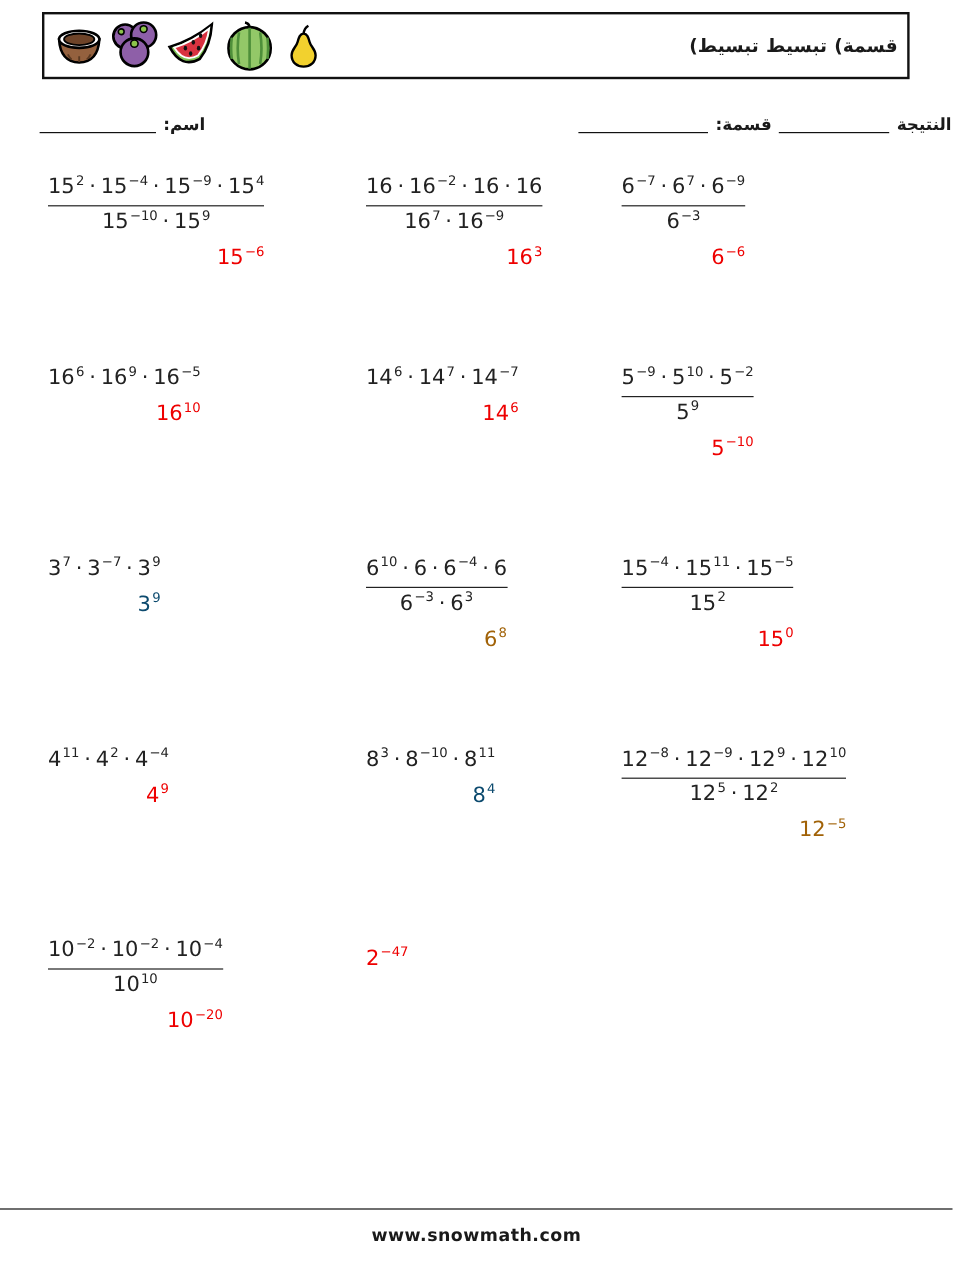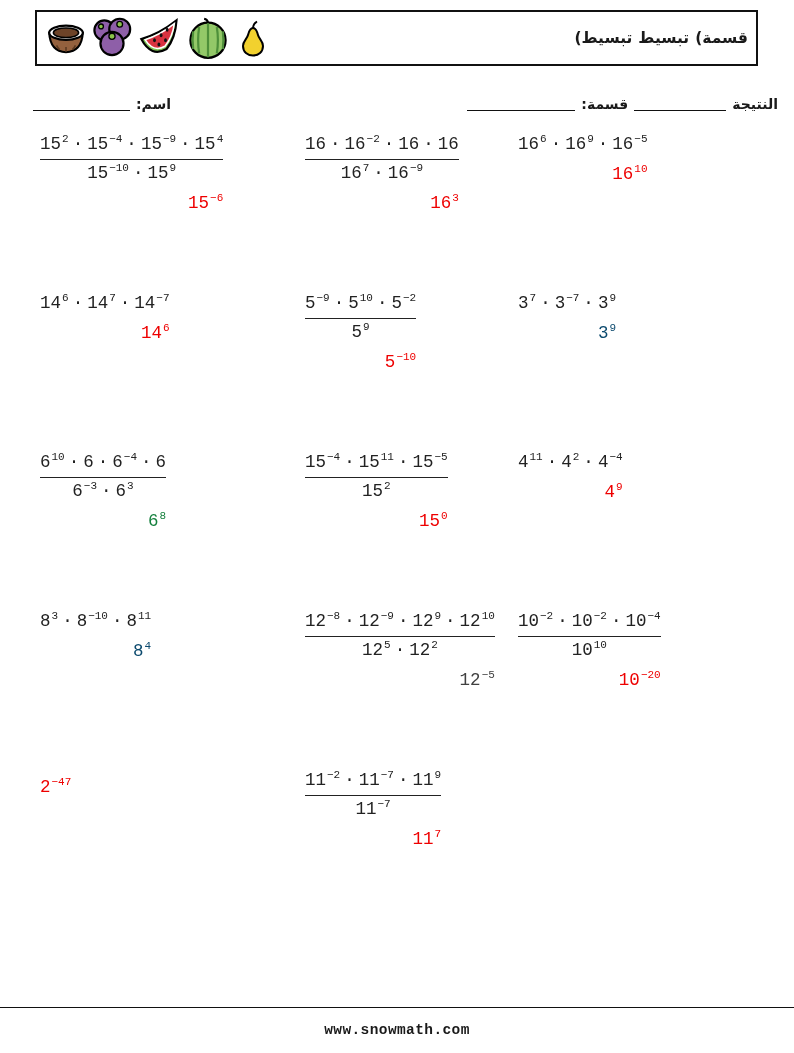--- a/index.html
+++ b/index.html
@@ -15,53 +15,53 @@
   }
   .fruits{display:flex;align-items:center;gap:3px;}
   .fruits svg{display:block;}
   .title{
     margin-left:auto;display:flex;gap:6px;direction:ltr;
     font-weight:bold;font-size:15.5px;color:#1a1a1a;white-space:nowrap;
   }
   .title span{display:inline-block;}
   
   .meta-row{
-    position:absolute;left:33px;right:16px;top:90px;height:22px;
+    position:absolute;left:33px;right:1px;top:90px;height:22px;
     display:flex;justify-content:space-between;align-items:flex-end;
     font-size:14px;font-weight:bold;color:#1a1a1a;
   }
   .name-group,.dr-group{display:flex;align-items:flex-end;gap:6px;}
   .blank{display:inline-block;border-bottom:1.5px solid #111;height:13px;margin-bottom:1px;}
   .name-blank{width:97px;}
   .date-blank{width:108px;}
   .result-blank{width:92px;}
   .label{unicode-bidi:isolate;}
   
   .grid{
-    position:absolute;left:40px;top:133px;
+    position:absolute;left:40px;top:145px;
     display:grid;grid-template-columns:265px 213px 260px;grid-auto-rows:159px;
-    font-size:17.5px;color:#222;font-family:Liberation Mono, monospace;
+    font-size:17.5px;color:#222;
   }
   .problem{width:max-content;}
   .nline{white-space:nowrap;line-height:1.3;}
   .nline sup,.answer sup{
     font-size:11px;position:relative;top:-7px;margin-left:1px;vertical-align:baseline;line-height:0;
   }
   .dot{padding:0 4px;}
   .frac{display:inline-block;}
   .frac .bar{border-top:1.6px solid #222;height:0;margin:3px 0 2px 0;}
   .frac .den{text-align:center;}
   .answer{
     text-align:right;margin-top:8px;font-size:17.5px;white-space:nowrap;
   }
   
   .footer-line{position:absolute;left:0;right:0;top:1007px;border-top:1.7px solid #111;}
   .footer-text{
     position:absolute;left:0;width:100%;top:1022px;text-align:center;
-    font-size:14.5px;font-weight:bold;color:#1a1a1a;letter-spacing:.4px;font-family:Liberation Mono, monospace;
+    font-size:14.5px;font-weight:bold;color:#1a1a1a;letter-spacing:.4px;
   }
 </style>
 </head>
 <body>
 
 <div class="page">
 
   <div class="header-box">
     <div class="fruits">
 
@@ -132,20 +132,28 @@
       15<sup>−6</sup>
     </div></div>
       <div class="problem"><div class="frac">
          <div class="nline num"><span class="term">16</span><span class="dot">·</span><span class="term">16<sup>−2</sup></span><span class="dot">·</span><span class="term">16</span><span class="dot">·</span><span class="term">16</span></div>
          <div class="bar"></div>
          <div class="nline den"><span class="term">16<sup>7</sup></span><span class="dot">·</span><span class="term">16<sup>−9</sup></span></div>
        </div>
     <div class="answer" style="color:#ee0000">
       16<sup>3</sup>
     </div></div>
+      <div class="problem"><div class="frac">
+         <div class="nline num"><span class="term">6<sup>−7</sup></span><span class="dot">·</span><span class="term">6<sup>7</sup></span><span class="dot">·</span><span class="term">6<sup>−9</sup></span></div>
+         <div class="bar"></div>
+         <div class="nline den"><span class="term">6<sup>−3</sup></span></div>
+       </div>
+    <div class="answer" style="color:#ee0000">
+      6<sup>−6</sup>
+    </div></div>
       <div class="problem">
         <div class="nline"><span class="term">16<sup>6</sup></span><span class="dot">·</span><span class="term">16<sup>9</sup></span><span class="dot">·</span><span class="term">16<sup>−5</sup></span></div>
     <div class="answer" style="color:#ee0000">
       16<sup>10</sup>
     </div>
       </div>
       <div class="problem">
         <div class="nline"><span class="term">14<sup>6</sup></span><span class="dot">·</span><span class="term">14<sup>7</sup></span><span class="dot">·</span><span class="term">14<sup>−7</sup></span></div>
     <div class="answer" style="color:#ee0000">
       14<sup>6</sup>
@@ -163,21 +171,21 @@
         <div class="nline"><span class="term">3<sup>7</sup></span><span class="dot">·</span><span class="term">3<sup>−7</sup></span><span class="dot">·</span><span class="term">3<sup>9</sup></span></div>
     <div class="answer" style="color:#0c4a6e">
       3<sup>9</sup>
     </div>
       </div>
       <div class="problem"><div class="frac">
          <div class="nline num"><span class="term">6<sup>10</sup></span><span class="dot">·</span><span class="term">6</span><span class="dot">·</span><span class="term">6<sup>−4</sup></span><span class="dot">·</span><span class="term">6</span></div>
          <div class="bar"></div>
          <div class="nline den"><span class="term">6<sup>−3</sup></span><span class="dot">·</span><span class="term">6<sup>3</sup></span></div>
        </div>
-    <div class="answer" style="color:#15803d">
+    <div class="answer" style="color:#a16207">
       6<sup>8</sup>
     </div></div>
       <div class="problem"><div class="frac">
          <div class="nline num"><span class="term">15<sup>−4</sup></span><span class="dot">·</span><span class="term">15<sup>11</sup></span><span class="dot">·</span><span class="term">15<sup>−5</sup></span></div>
          <div class="bar"></div>
          <div class="nline den"><span class="term">15<sup>2</sup></span></div>
        </div>
     <div class="answer" style="color:#ee0000">
       15<sup>0</sup>
     </div></div>
@@ -191,41 +199,33 @@
         <div class="nline"><span class="term">8<sup>3</sup></span><span class="dot">·</span><span class="term">8<sup>−10</sup></span><span class="dot">·</span><span class="term">8<sup>11</sup></span></div>
     <div class="answer" style="color:#0c4a6e">
       8<sup>4</sup>
     </div>
       </div>
       <div class="problem"><div class="frac">
          <div class="nline num"><span class="term">12<sup>−8</sup></span><span class="dot">·</span><span class="term">12<sup>−9</sup></span><span class="dot">·</span><span class="term">12<sup>9</sup></span><span class="dot">·</span><span class="term">12<sup>10</sup></span></div>
          <div class="bar"></div>
          <div class="nline den"><span class="term">12<sup>5</sup></span><span class="dot">·</span><span class="term">12<sup>2</sup></span></div>
        </div>
-    <div class="answer" style="color:#404040">
+    <div class="answer" style="color:#a16207">
       12<sup>−5</sup>
     </div></div>
       <div class="problem"><div class="frac">
          <div class="nline num"><span class="term">10<sup>−2</sup></span><span class="dot">·</span><span class="term">10<sup>−2</sup></span><span class="dot">·</span><span class="term">10<sup>−4</sup></span></div>
          <div class="bar"></div>
          <div class="nline den"><span class="term">10<sup>10</sup></span></div>
        </div>
     <div class="answer" style="color:#ee0000">
       10<sup>−20</sup>
     </div></div>
       <div class="problem">
     <div class="answer" style="color:#ee0000">
       2<sup>−47</sup>
-    </div></div>
-      <div class="problem"><div class="frac">
-         <div class="nline num"><span class="term">11<sup>−2</sup></span><span class="dot">·</span><span class="term">11<sup>−7</sup></span><span class="dot">·</span><span class="term">11<sup>9</sup></span></div>
-         <div class="bar"></div>
-         <div class="nline den"><span class="term">11<sup>−7</sup></span></div>
-       </div>
-    <div class="answer" style="color:#ee0000">
-      11<sup>7</sup>
     </div></div>
     </div>
 
   <div class="footer-line"></div>
   <div class="footer-text">www.snowmath.com</div>
 
 </div>
 
 </body></html>

